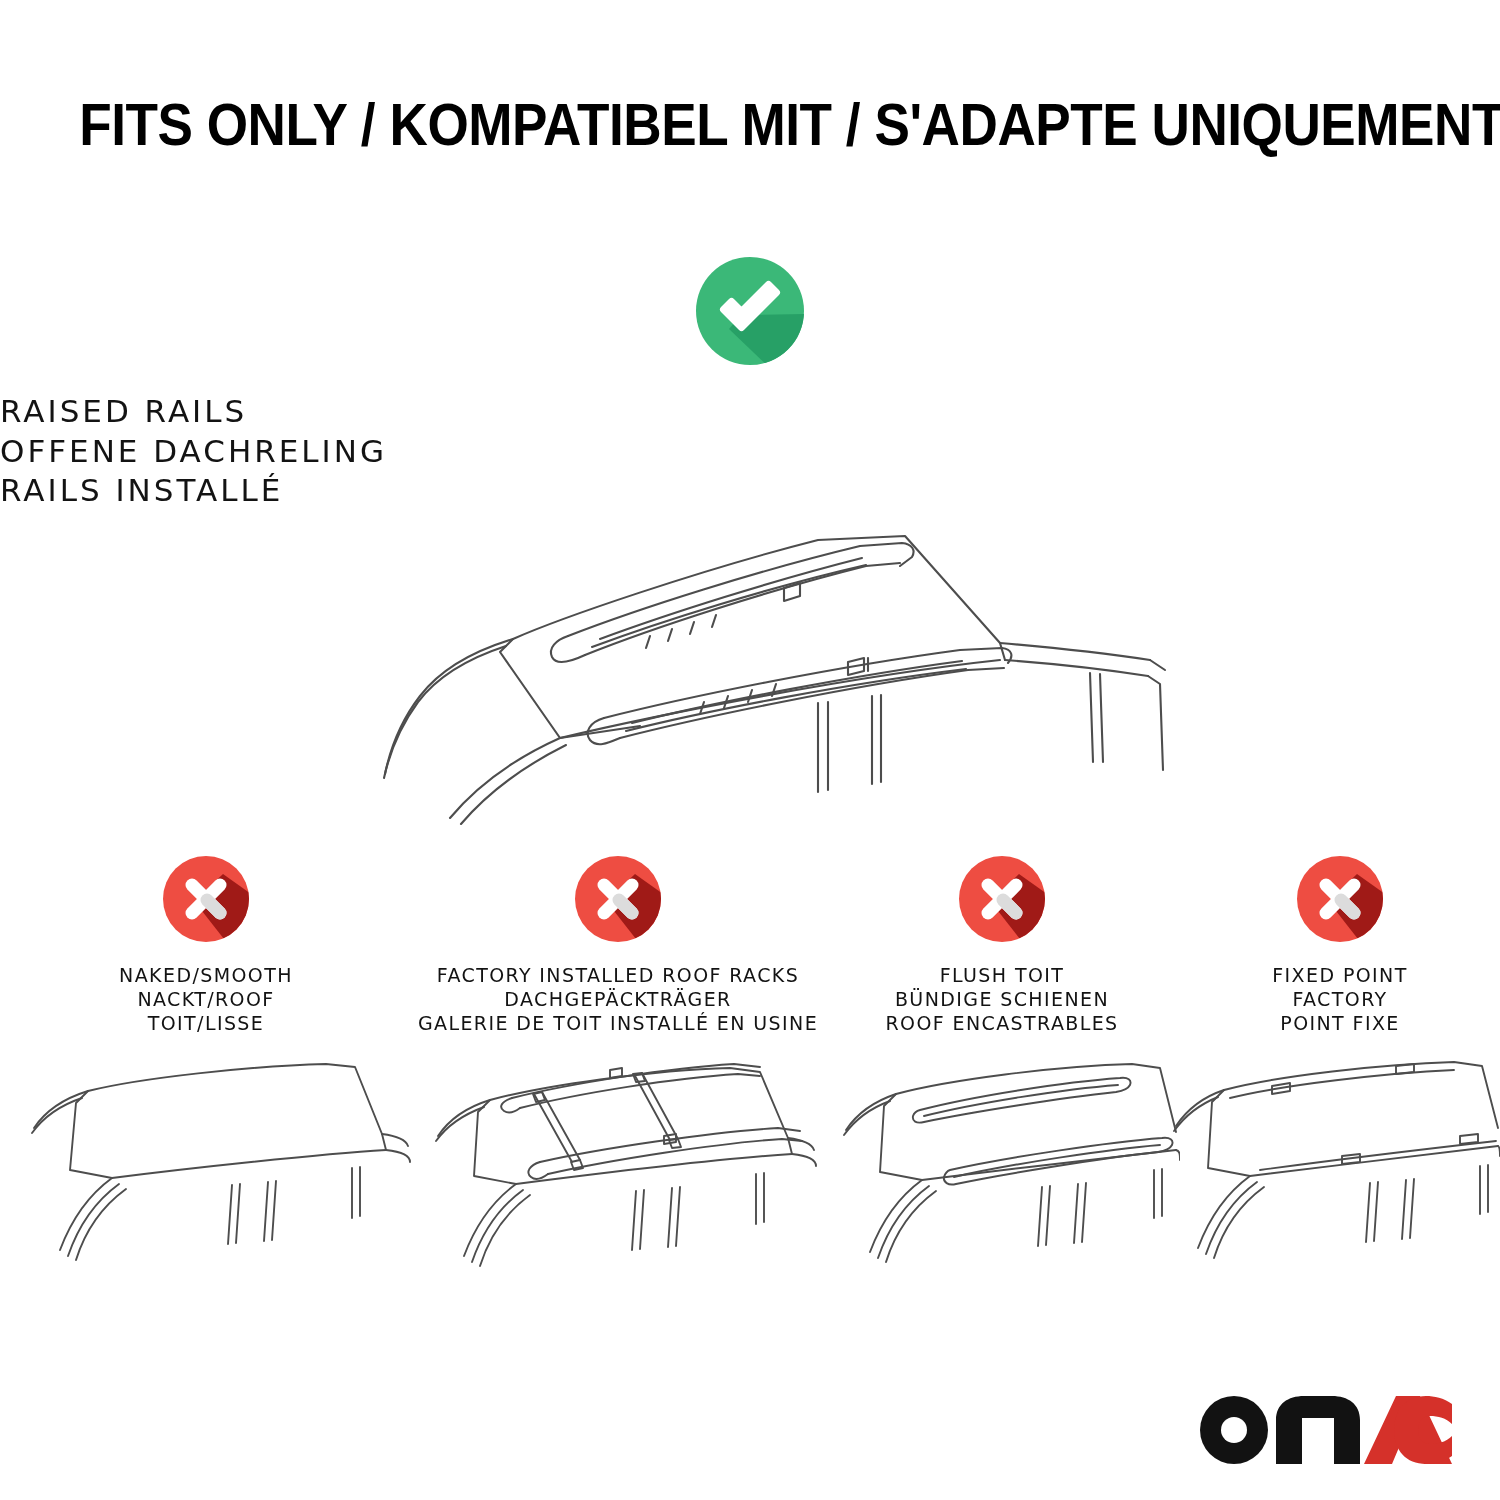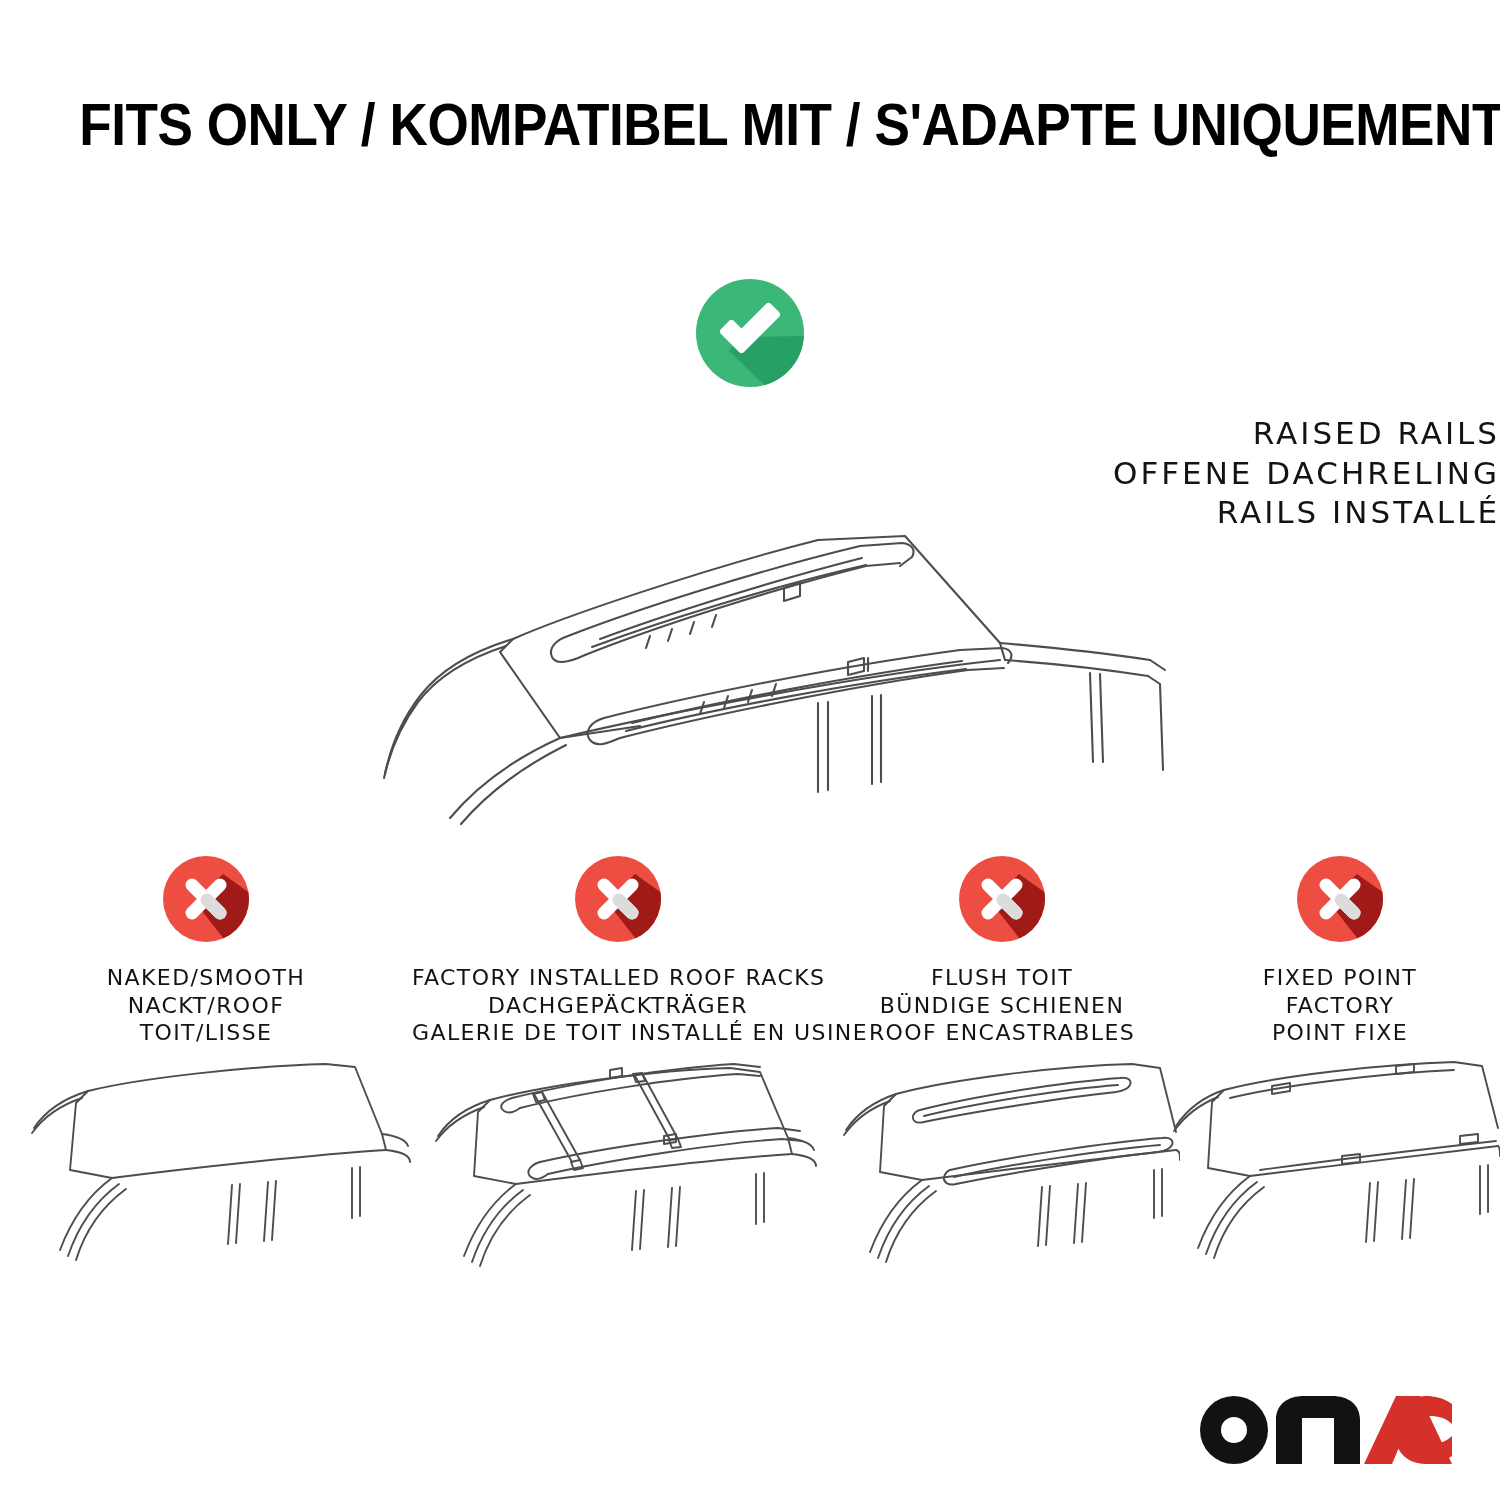--- a/index.html
+++ b/index.html
@@ -27,22 +27,22 @@
     letter-spacing:-0.5px;
     color:#000000;
     transform:scaleX(0.90);
     transform-origin:center center;
     white-space:nowrap;
   }
 
   
   .hero{
     position:absolute;
-    top:274px;left:0;width:1500px;
-    text-align:right;
+    top:252px;left:0;width:1500px;
+    text-align:left;
   }
   .icon-wrap{
     width:118px;height:118px;
     margin:0 auto;
     position:relative;
   }
   .icon-wrap.small{width:94px;height:94px;}
 
   .hero-labels{
     margin-top:22px;
@@ -71,21 +71,21 @@
     align-items:flex-start;
   }
   .col{position:relative;}
   .col-1{width:412px;}
   .col-2{width:412px;}
   .col-3{width:356px;}
   .col-4{width:320px;}
 
   .col .labels{
     margin-top:18px;
-    font-size:22px;
+    font-size:19px;
     line-height:1.26;
     letter-spacing:1.4px;
     font-weight:400;
     color:#131313;
     text-align:center;
     font-family:"DejaVu Sans", sans-serif;
   }
   .col .labels div{white-space:nowrap;}
 
   

